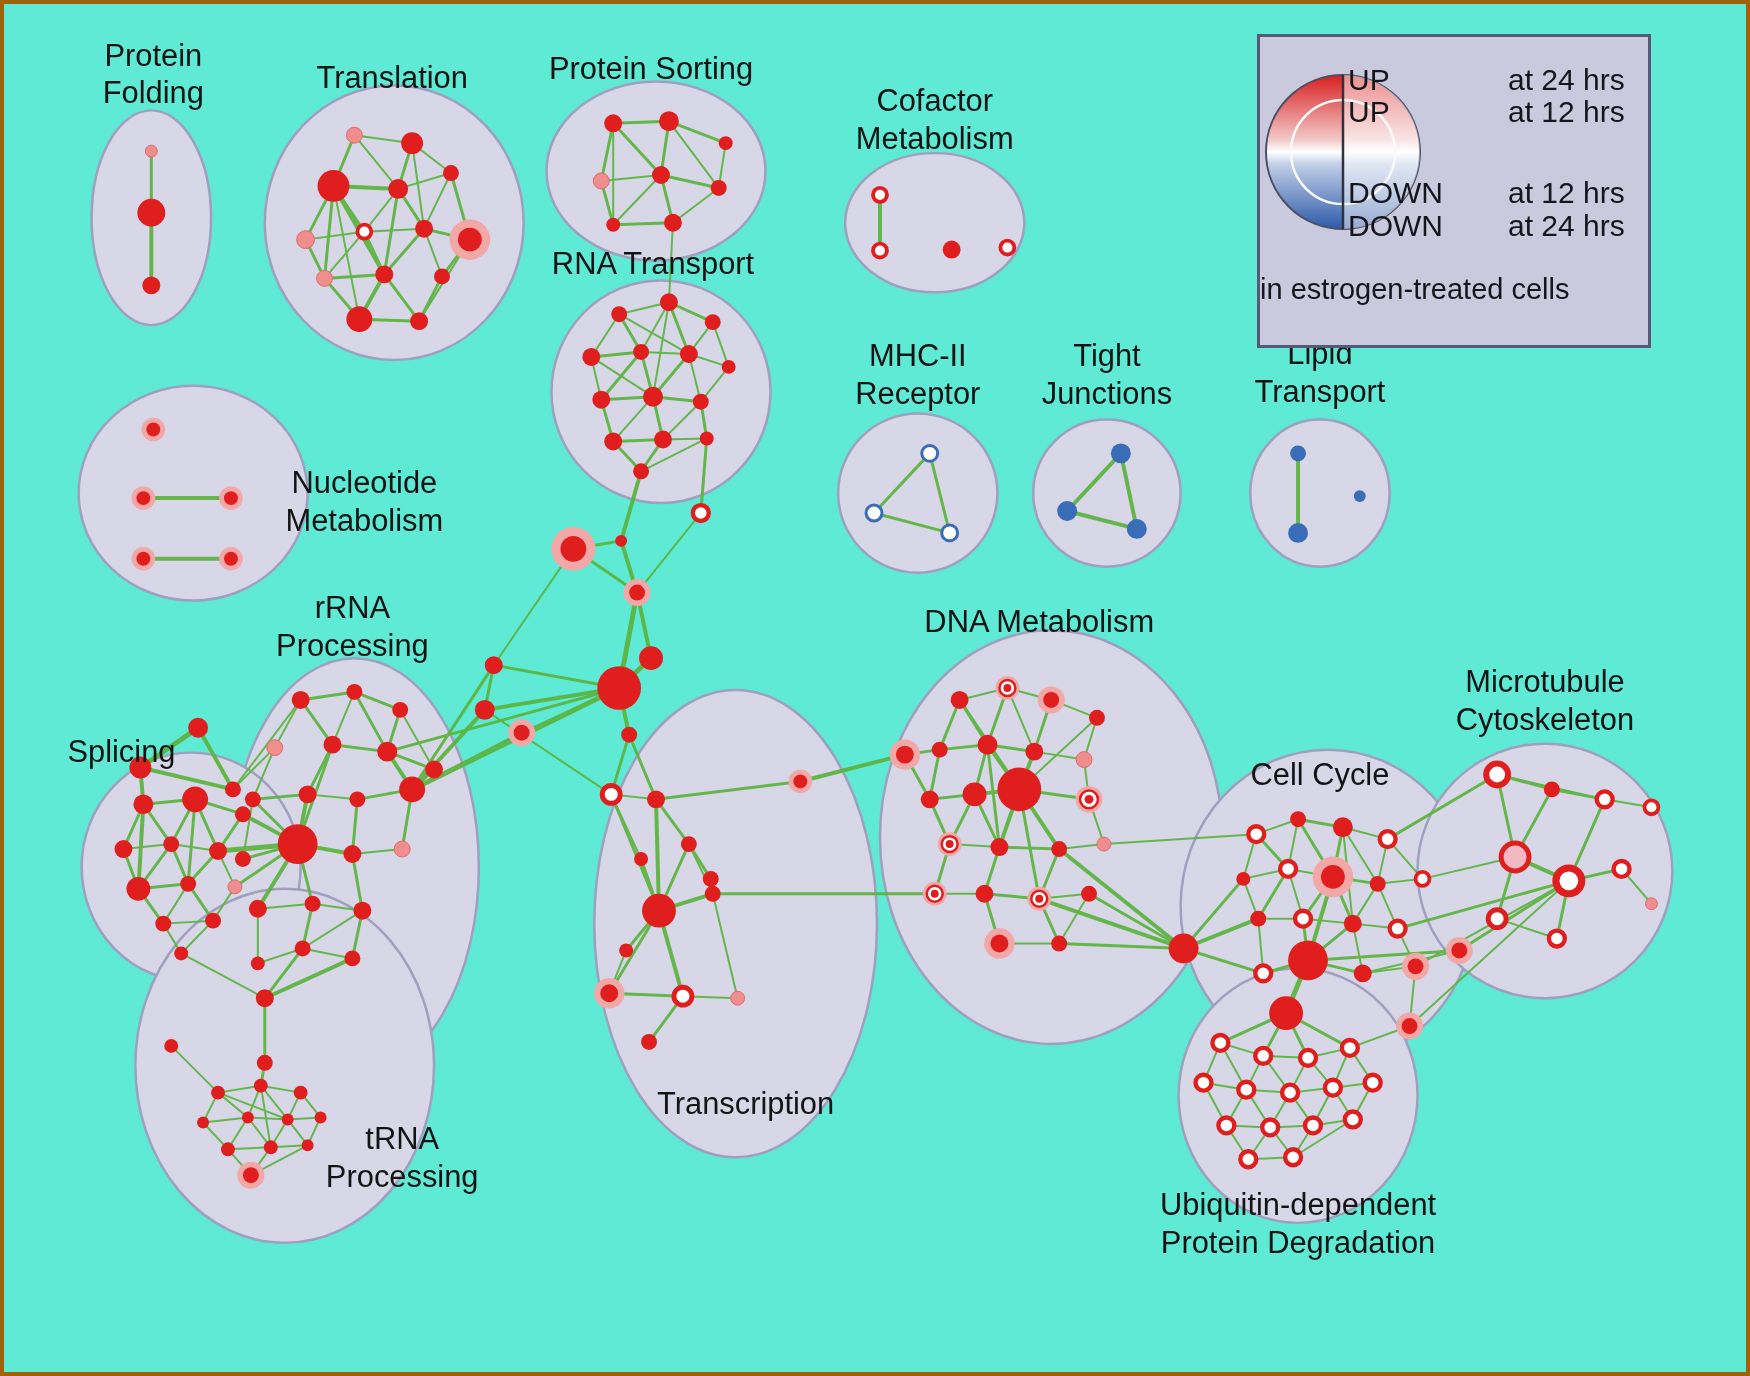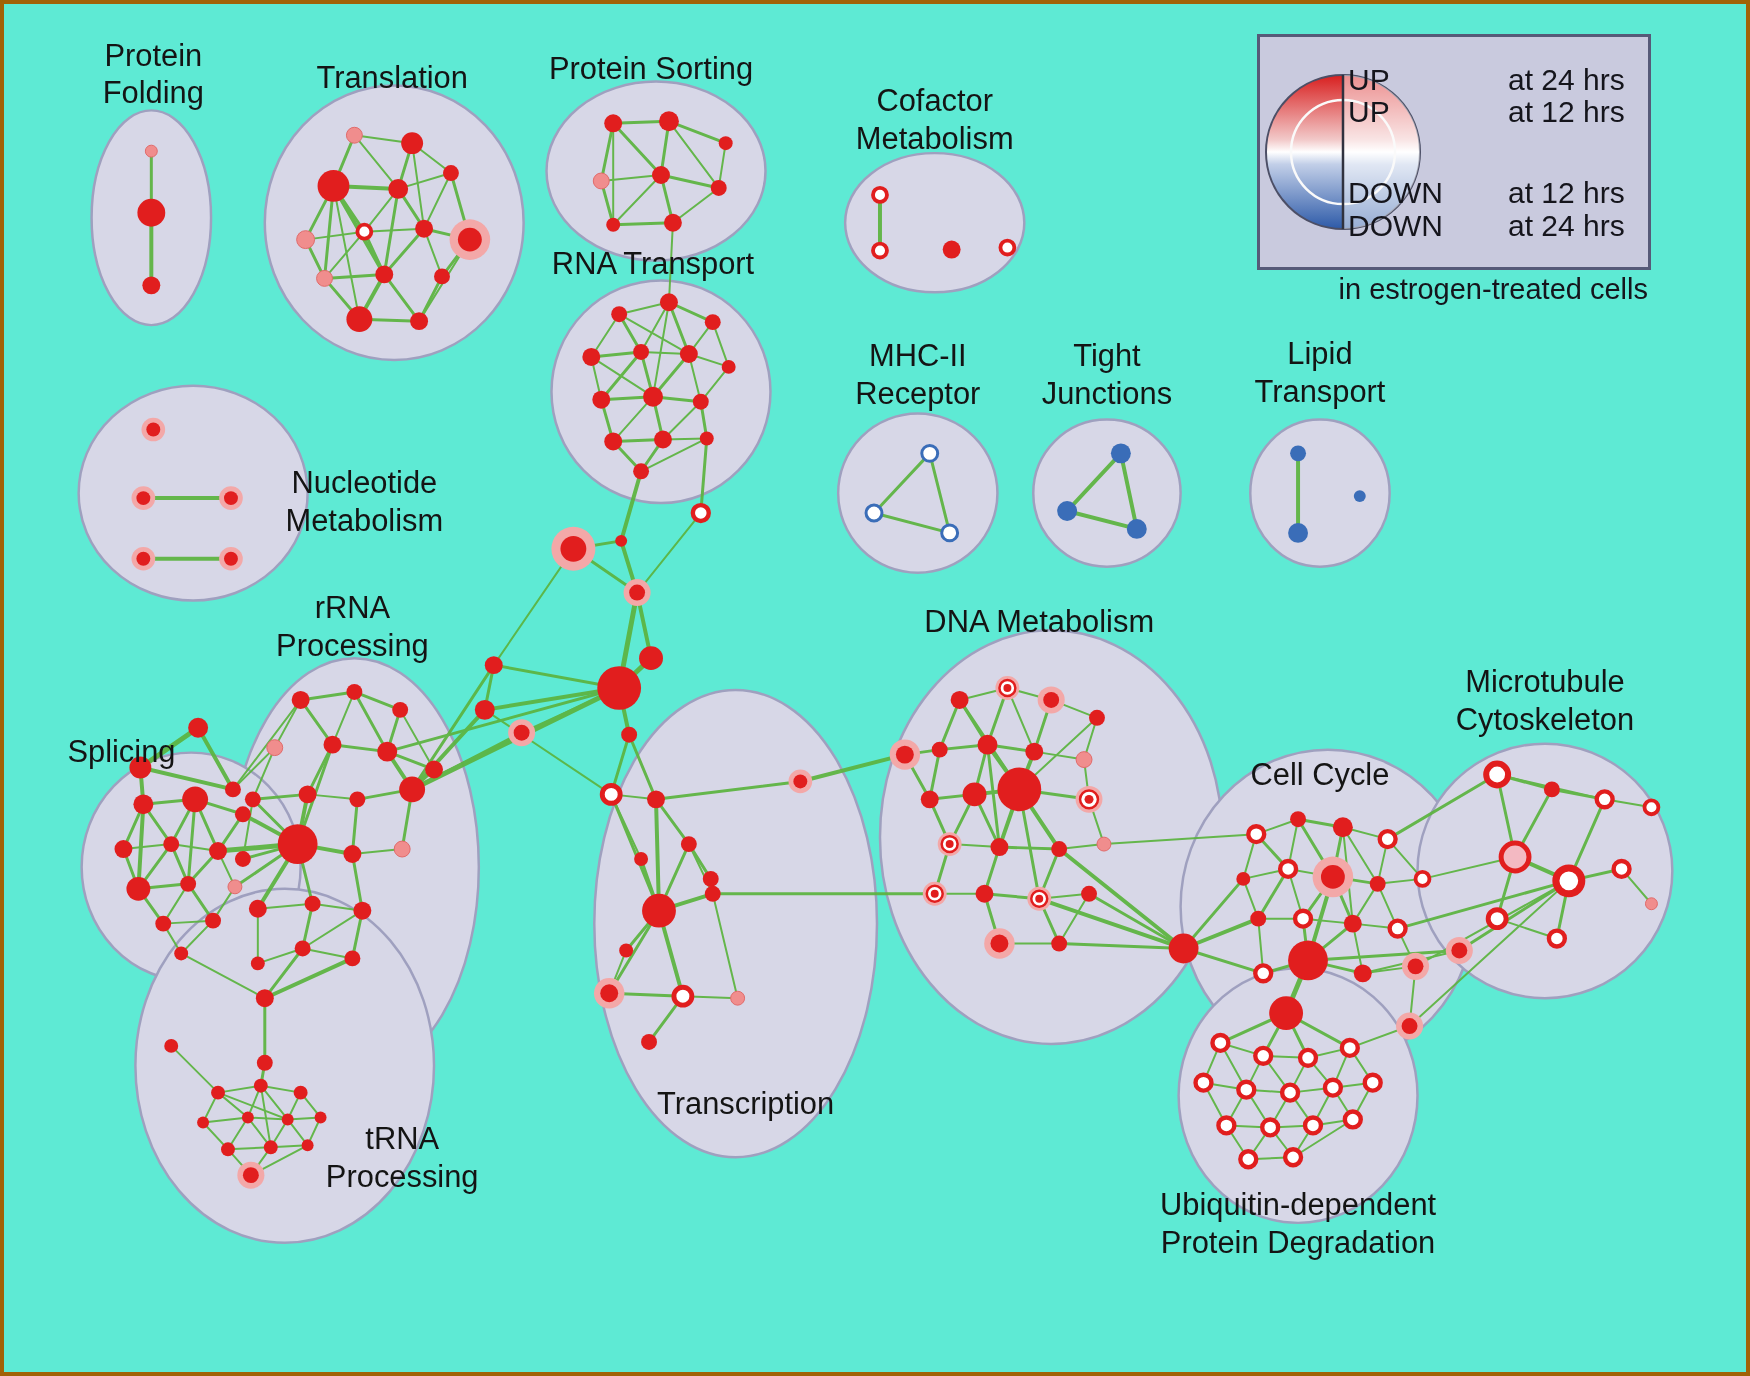--- a/index.html
+++ b/index.html
@@ -3,27 +3,27 @@
 <meta charset="utf-8">
 <style>
   html,body{margin:0;padding:0;background:#9fa1b8;}
   .figure{
     position:relative;width:1750px;height:1376px;
     background:#5eead4;border:4px solid #a16207;box-sizing:border-box;
     font-family:"Liberation Sans", sans-serif;overflow:hidden;
   }
   .net{position:absolute;left:0;top:0;width:100%;height:100%;}
   .legend{
-    position:absolute;left:1253px;top:30px;width:394px;height:236px;
+    position:absolute;left:1253px;top:30px;width:394px;height:314px;
     border:3px solid #565a78;background:#c9cade;box-sizing:border-box;
   }
   .legend-glyph{position:absolute;left:0;top:0;}
   .lrow{position:absolute;left:88px;font-size:30px;color:#15151c;white-space:nowrap;}
   .ltime{position:absolute;left:160px;}
-  .lnote{position:absolute;left:0;width:100%;text-align:right;font-size:29px;color:#15151c;}
+  .lnote{position:absolute;left:0;width:100%;text-align:left;font-size:29px;color:#15151c;}
 </style>
 </head>
 <body>
 
 <div class="figure">
 
   <svg class="net" viewBox="0 0 1750 1376" preserveAspectRatio="none">
       <g>
         <ellipse cx="148" cy="215" rx="60" ry="108" fill="#d7d7e7" stroke="#9fa0bf" stroke-width="2.5"></ellipse>
         <ellipse cx="392" cy="220" rx="130" ry="138" fill="#d7d7e7" stroke="#9fa0bf" stroke-width="2.5"></ellipse>

